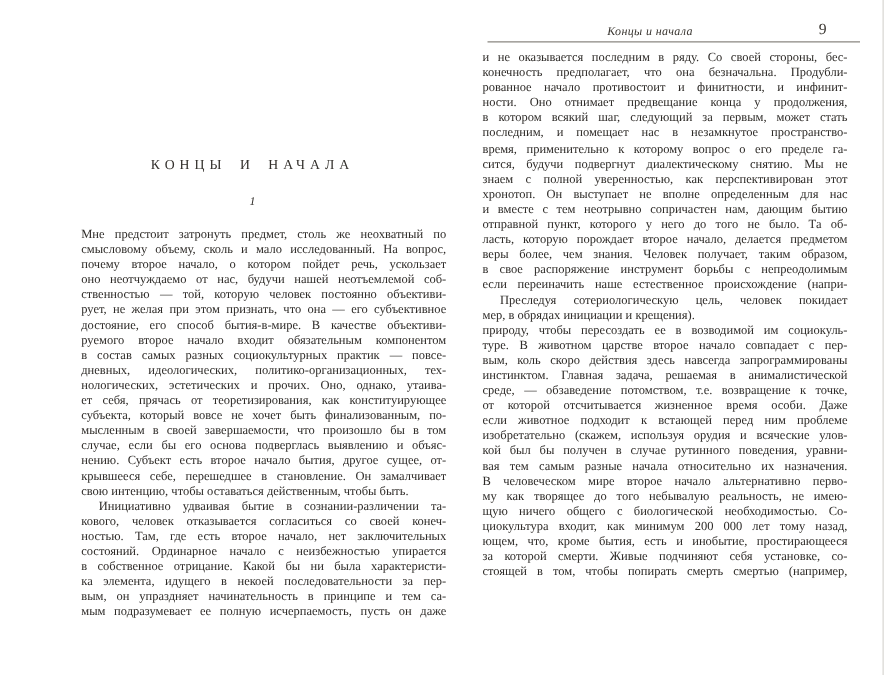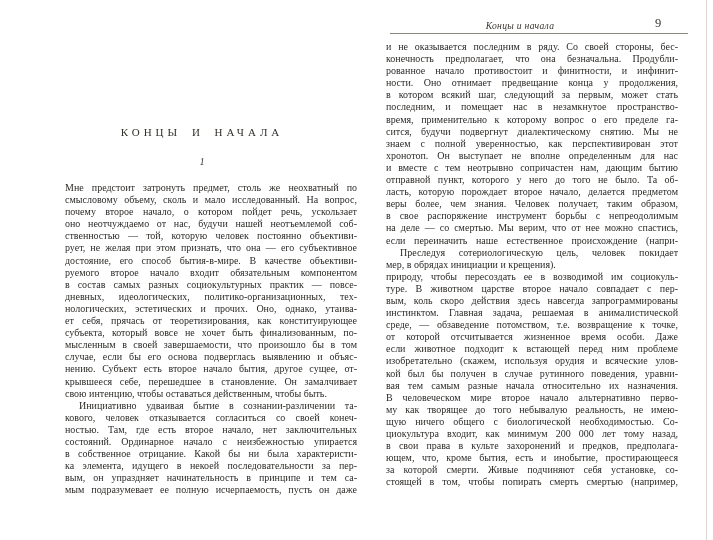--- a/index.html
+++ b/index.html
@@ -143,39 +143,37 @@
         <div class="line">последним, и помещает нас в незамкнутое пространство-</div>
         <div class="line">время, применительно к которому вопрос о его пределе га-</div>
         <div class="line">сится, будучи подвергнут диалектическому снятию. Мы не</div>
         <div class="line">знаем с полной уверенностью, как перспективирован этот</div>
         <div class="line">хронотоп. Он выступает не вполне определенным для нас</div>
         <div class="line">и вместе с тем неотрывно сопричастен нам, дающим бытию</div>
         <div class="line">отправной пункт, которого у него до того не было. Та об-</div>
         <div class="line">ласть, которую порождает второе начало, делается предметом</div>
         <div class="line">веры более, чем знания. Человек получает, таким образом,</div>
         <div class="line">в свое распоряжение инструмент борьбы с непреодолимым</div>
-        <div class="line">на деле — со смертью. Мы верим, что от нее можно спастись,</div>
         <div class="line">если переиначить наше естественное происхождение (напри-</div>
         <div class="line indent">Преследуя сотериологическую цель, человек покидает</div>
         <div class="line par-end">мер, в обрядах инициации и крещения).</div>
         <div class="line">природу, чтобы пересоздать ее в возводимой им социокуль-</div>
         <div class="line">туре. В животном царстве второе начало совпадает с пер-</div>
         <div class="line">вым, коль скоро действия здесь навсегда запрограммированы</div>
         <div class="line">инстинктом. Главная задача, решаемая в анималистической</div>
         <div class="line">среде, — обзаведение потомством, т.е. возвращение к точке,</div>
         <div class="line">от которой отсчитывается жизненное время особи. Даже</div>
         <div class="line">если животное подходит к встающей перед ним проблеме</div>
         <div class="line">изобретательно (скажем, используя орудия и всяческие улов-</div>
         <div class="line">кой был бы получен в случае рутинного поведения, уравни-</div>
         <div class="line">вая тем самым разные начала относительно их назначения.</div>
         <div class="line">В человеческом мире второе начало альтернативно перво-</div>
         <div class="line">му как творящее до того небывалую реальность, не имею-</div>
         <div class="line">щую ничего общего с биологической необходимостью. Со-</div>
         <div class="line">циокультура входит, как минимум 200 000 лет тому назад,</div>
-        <div class="line">в свои права в культе захоронений и предков, предполага-</div>
         <div class="line">ющем, что, кроме бытия, есть и инобытие, простирающееся</div>
         <div class="line">за которой смерти. Живые подчиняют себя установке, со-</div>
         <div class="line">стоящей в том, чтобы попирать смерть смертью (например,</div>
       </div>
   </div>
 
   <div class="page-edge"></div>
 </div>
 
 </body></html>

